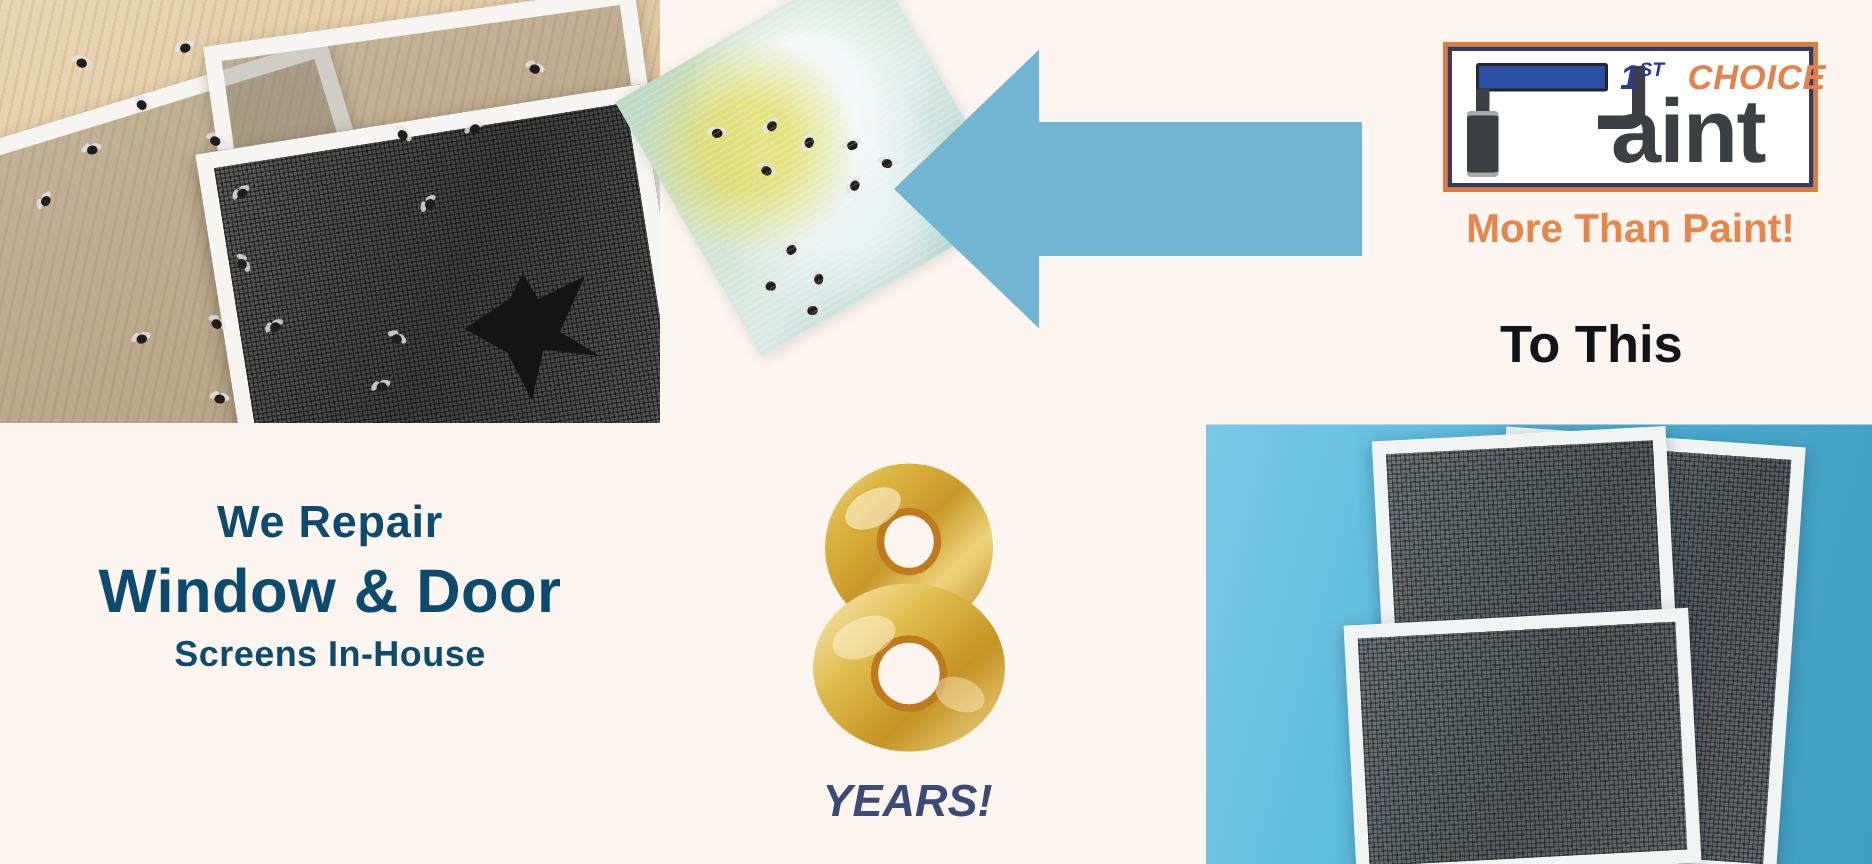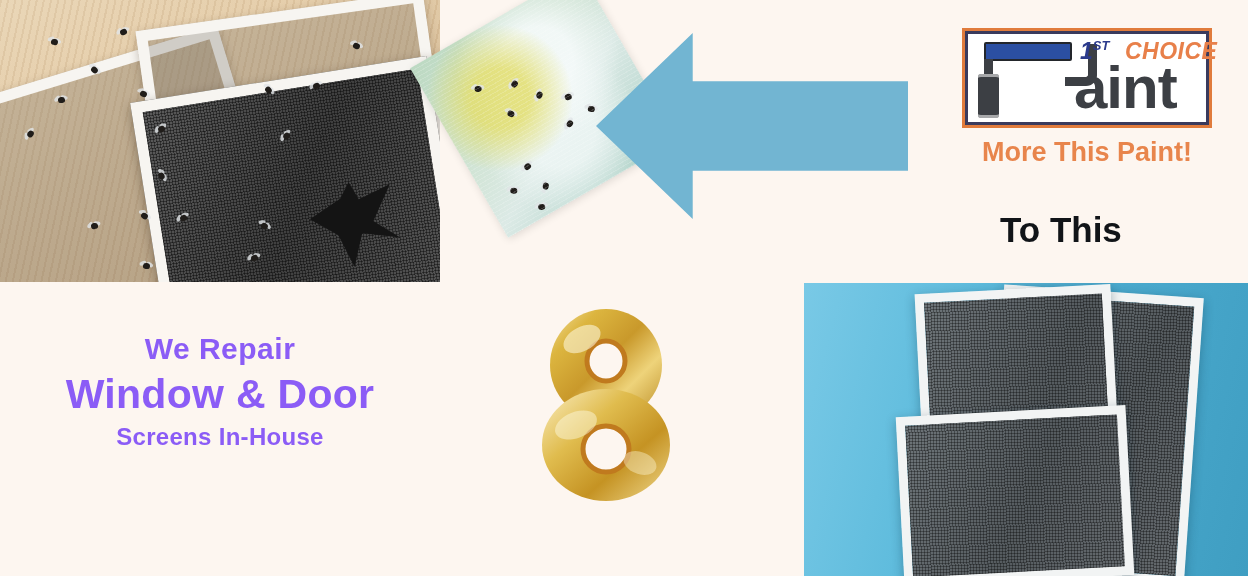--- a/index.html
+++ b/index.html
@@ -125,21 +125,21 @@
   .rframe .rmesh{position:absolute;inset:0;
     background:
       repeating-linear-gradient(0deg,rgba(0,0,0,.32) 0 1px,transparent 1px 3px),
       repeating-linear-gradient(90deg,rgba(0,0,0,.32) 0 1px,transparent 1px 3px),
       linear-gradient(115deg,#6d7478,#555b5f 55%,#64696d);}
   .rf-back{left:190px;top:8px;width:200px;height:288px;transform:rotate(4deg);}
   .rf-mid{left:118px;top:6px;width:196px;height:290px;transform:rotate(-3deg);}
   .rf-front{left:96px;top:128px;width:230px;height:170px;transform:rotate(-3deg);}
 
   
-  .copy{position:absolute;left:0;top:330px;width:440px;text-align:center;color:#8b5cf6;}
+  .copy{position:absolute;left:0;top:330px;width:440px;text-align:center;color:#0c4a6e;}
   .copy .l1{font-size:30px;font-weight:bold;letter-spacing:.5px;line-height:1.25;}
   .copy .l2{font-size:41px;font-weight:bold;letter-spacing:.3px;line-height:1.3;}
   .copy .l3{font-size:24px;font-weight:bold;letter-spacing:.3px;line-height:1.3;}
   .copy .fine{margin-top:30px;font-size:15px;font-weight:bold;letter-spacing:-.1px;}
 
   
   .celebrate{position:absolute;left:462px;top:248px;width:286px;height:328px;}
   .celeb-arc{position:absolute;left:0;top:0;width:286px;height:62px;}
   .celeb-arc text{font-family:"Liberation Sans", sans-serif;font-weight:bold;
     font-size:30px;fill:#2e6db4;letter-spacing:1px;}
@@ -319,21 +319,21 @@
     <div class="logo-box"></div>
     <div class="logo-box-inner"></div>
     <div class="roller-bar"></div>
     <div class="roller-arm"></div>
     <div class="roller-stem"></div>
     <div class="roller-grip"></div>
     <div class="logo-first"><span>1</span><sup>ST</sup></div>
     <div class="logo-choice">CHOICE</div>
     <div class="logo-aint">aint</div>
   </div>
-  <div class="tagline">More This Paint!</div>
+  <div class="tagline">More Than Paint!</div>
 
   <div class="to-this">To This</div>
 
   <svg class="curved-arrow" viewBox="0 0 200 190">
     <path d="M38 160 C 18 86, 74 28, 168 52 L 160 76 C 86 58, 46 98, 62 152 Z" fill="#2b3a8c"></path>
     <path d="M14 122 L 96 112 L 52 184 Z" fill="#2b3a8c"></path>
   </svg>
 
   <div class="photo-repaired">
     <div class="rframe rf-back">
@@ -385,15 +385,16 @@
       <ellipse cx="70" cy="142" rx="64" ry="56" fill="url(#gold2)"></ellipse>
 
       <ellipse cx="70" cy="58" rx="19" ry="20" fill="#fdf6f0" stroke="#c07a1e" stroke-width="5"></ellipse>
       <ellipse cx="70" cy="146" rx="23" ry="23" fill="#fdf6f0" stroke="#c07a1e" stroke-width="5"></ellipse>
 
       <ellipse cx="46" cy="36" rx="20" ry="12" fill="rgba(255,252,230,.55)" transform="rotate(-28 46 36)"></ellipse>
       <ellipse cx="40" cy="122" rx="22" ry="13" fill="rgba(255,252,230,.45)" transform="rotate(-22 40 122)"></ellipse>
       <ellipse cx="104" cy="160" rx="17" ry="11" fill="rgba(255,250,220,.40)" transform="rotate(20 104 160)"></ellipse>
     </svg>
 
+    <div class="years">YEARS!</div>
   </div>
 
 </div>
 
 </body></html>

